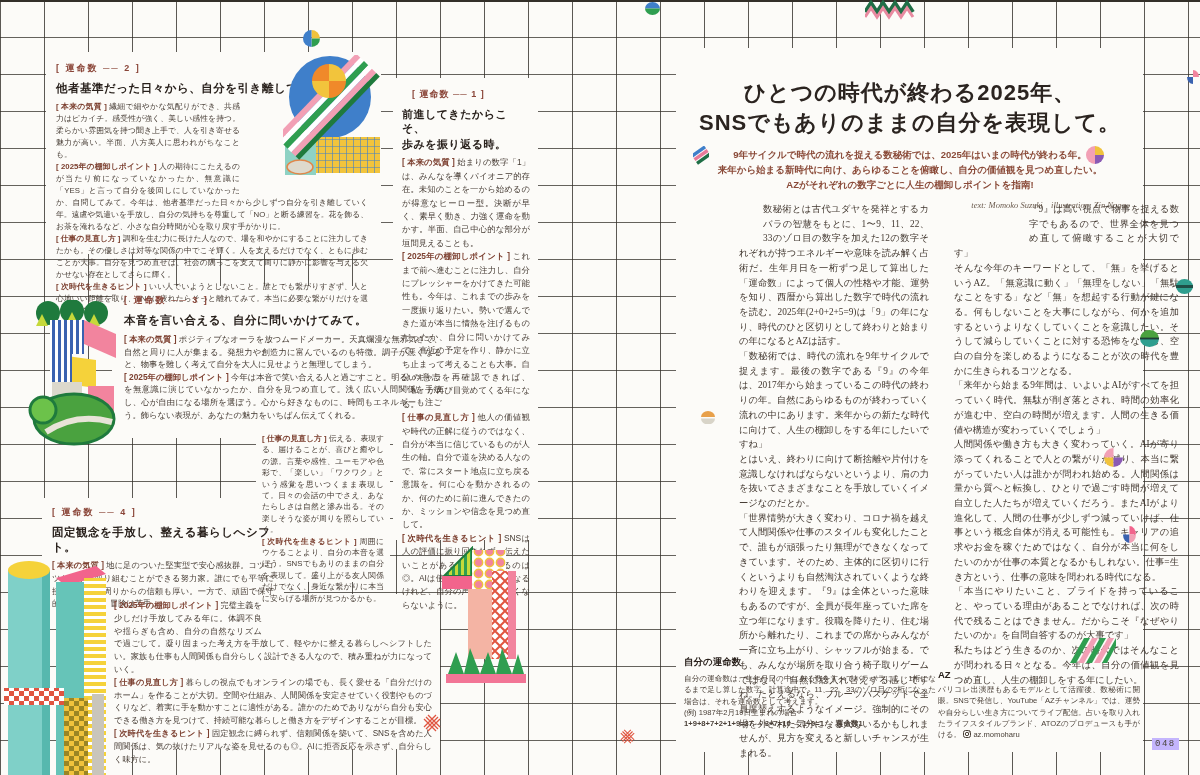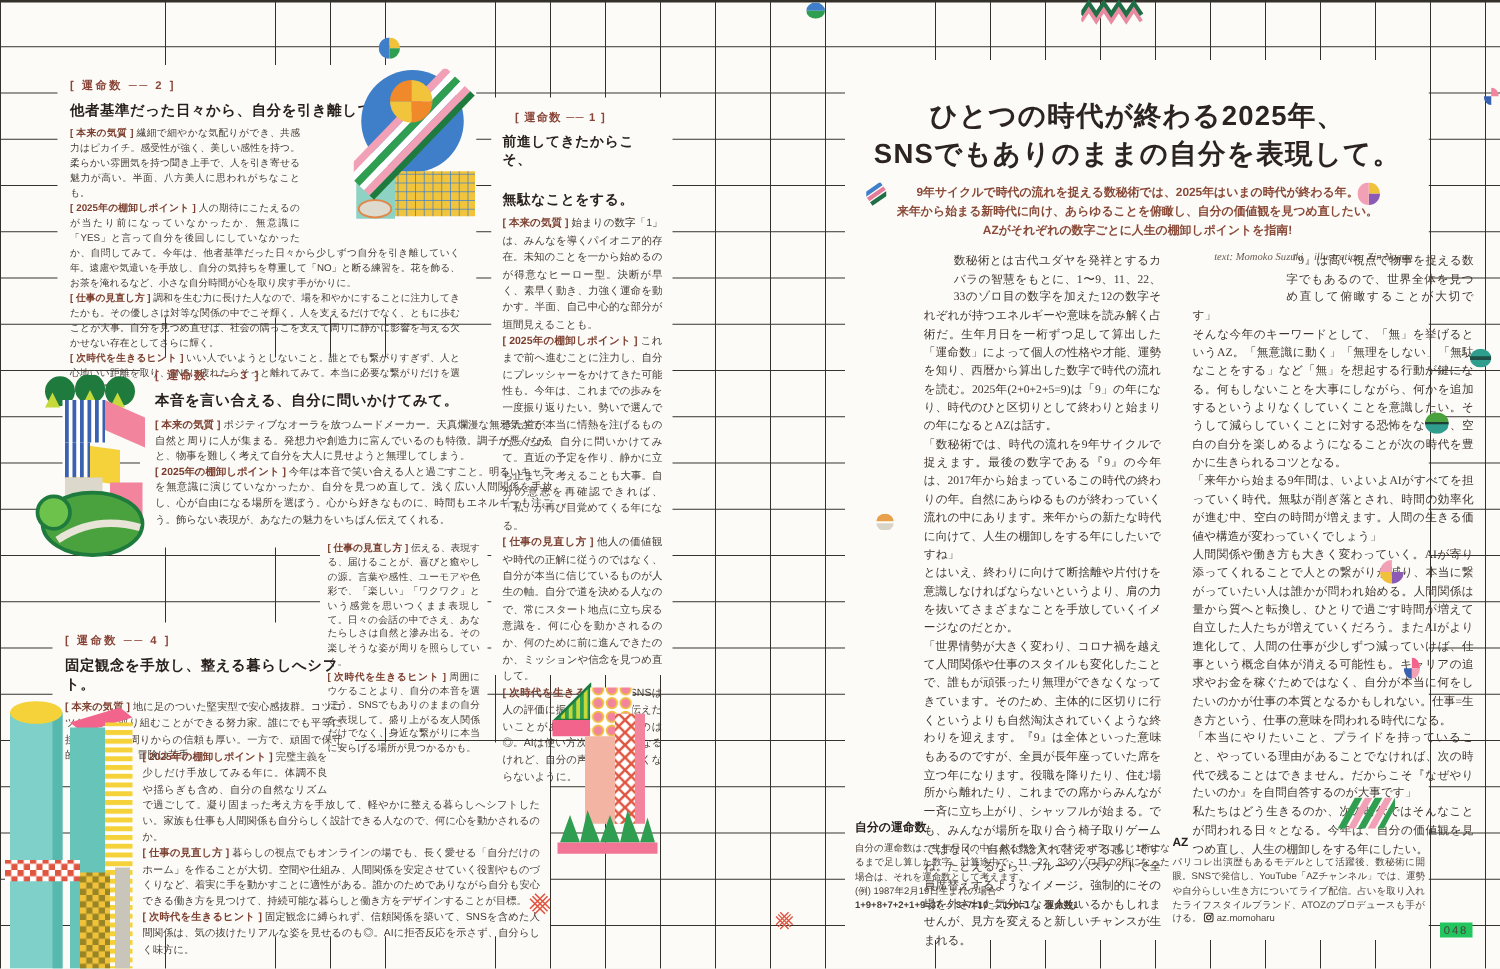--- a/index.html
+++ b/index.html
@@ -24,21 +24,21 @@
   .title{font-size:22px;line-height:30px;font-weight:bold;color:#2b2420;text-align:center;letter-spacing:1px;}
   .subtitle{font-size:9.5px;line-height:15px;font-weight:bold;color:#8a4a38;text-align:center;margin-top:9px;}
   .credit{font-size:8.5px;color:#6b5b4e;text-align:right;margin-top:8px;
           font-family:"Liberation Serif",serif;font-style:italic;}
   .bodycol{position:absolute;z-index:2;font-family:"Liberation Serif","DejaVu Serif",serif;
            font-size:9.3px;line-height:14.7px;text-align:justify;color:#40362e;margin-left:36px;}
   .bodycol p{margin:0;}
   .ind{float:left;}
   .note-h{font-size:9.5px;font-weight:bold;color:#29211c;margin:0 0 4px 0;}
   .note-b{font-size:7.6px;line-height:11.3px;text-align:justify;margin:0;color:#4a4038;}
-  .pagenum{position:absolute;z-index:3;font-size:9px;letter-spacing:1.5px;color:#4a443c;background:#22c55e;padding:1px 3px;}
+  .pagenum{position:absolute;z-index:3;font-size:9px;letter-spacing:1.5px;color:#4a443c;background:#c4b5fd;padding:1px 3px;font-family:Liberation Mono, monospace;}
   .ill{position:absolute;z-index:3;}
   svg{display:block;}
 </style>
 </head>
 <body>
 
 <div class="spread">
 
   <svg class="gridbg" width="1200" height="775">
     <defs>
@@ -89,30 +89,30 @@
   <div class="blk" style="left:52px;top:506px;width:222px;">
     <div class="seclabel">[ 運命数 ── 4 ]</div>
     <div class="secheading">固定観念を手放し、整える暮らしへシフト。</div>
     <div class="s4body">
       <p class="para"><span class="plabel">[ 本来の気質 ]</span> <span>地に足のついた堅実型で安心感抜群。コツコツと物事に取り組むことができる努力家。誰にでも平等に接するため、周りからの信頼も厚い。一方で、頑固で保守的な面があり、冒険は苦手。</span></p>
     </div>
   </div>
   <div class="blk" style="left:114px;top:600px;width:318px;">
     <div class="s4body">
       <div class="s4float"></div>
-      <p class="para"><span class="plabel">[ 2025年の棚卸しポイント ]</span> <span>完璧主義を少しだけ手放してみる年に。体調不良や揺らぎも含め、自分の自然なリズムで過ごして。凝り固まった考え方を手放して、軽やかに整える暮らしへシフトしたい。家族も仕事も人間関係も自分らしく設計できる人なので、何に心を動かされるのか。</span></p>
+      <p class="para"><span class="plabel">[ 2025年の棚卸しポイント ]</span> <span>完璧主義を少しだけ手放してみる年に。体調不良や揺らぎも含め、自分の自然なリズムで過ごして。凝り固まった考え方を手放して、軽やかに整える暮らしへシフトしたい。家族も仕事も人間関係も自分らしく設計できる人なので、積み重ねが力になっていく。</span></p>
       <p class="para"><span class="plabel">[ 仕事の見直し方 ]</span> <span>暮らしの視点でもオンラインの場でも、長く愛せる「自分だけのホーム」を作ることが大切。空間や仕組み、人間関係を安定させていく役割やものづくりなど、着実に手を動かすことに適性がある。誰かのためでありながら自分も安心できる働き方を見つけて、持続可能な暮らしと働き方をデザインすることが目標。</span></p>
       <p class="para"><span class="plabel">[ 次時代を生きるヒント ]</span> <span>固定観念に縛られず、信頼関係を築いて、SNSを含めた人間関係は、気の抜けたリアルな姿を見せるのも◎。AIに拒否反応を示さず、自分らしく味方に。</span></p>
     </div>
   </div>
 
   <div class="blk s1col" style="left:402px;top:88px;width:128px;">
     <div class="seclabel" style="letter-spacing:1px;padding-left:10px;">[ 運命数 ── 1 ]</div>
-    <div class="secheading" style="margin-bottom:18px;">前進してきたからこそ、</div>
-    <div class="secheading" style="margin-top:0;">無駄なことをする。</div>
+    <div class="secheading" style="margin-bottom:2px;">前進してきたからこそ、</div>
+    <div class="secheading" style="margin-top:0;">歩みを振り返る時。</div>
     <p class="para"><span class="plabel">[ 本来の気質 ]</span> <span>始まりの数字「1」は、みんなを導くパイオニア的存在。未知のことを一から始めるのが得意なヒーロー型。決断が早く、素早く動き、力強く運命を動かす。半面、自己中心的な部分が垣間見えることも。</span></p>
     <p class="para"><span class="plabel">[ 2025年の棚卸しポイント ]</span> <span>これまで前へ進むことに注力し、自分にプレッシャーをかけてきた可能性も。今年は、これまでの歩みを一度振り返りたい。勢いで選んできた道が本当に情熱を注げるものだったか、自分に問いかけてみて。直近の予定を作り、静かに立ち止まって考えることも大事。自分の意志を再確認できれば、「私」が再び目覚めてくる年になる。</span></p>
     <p class="para"><span class="plabel">[ 仕事の見直し方 ]</span> <span>他人の価値観や時代の正解に従うのではなく、自分が本当に信じているものが人生の軸。自分で道を決める人なので、常にスタート地点に立ち戻る意識を。何に心を動かされるのか、何のために前に進んできたのか、ミッションや信念を見つめ直して。</span></p>
     <p class="para"><span class="plabel">[ 次時代を生きるヒント ]</span> <span>SNSは人の評価に振り回されず、伝えたいことがあるから発信するのは◎。AIは使い方次第で味方になるけれど、自分の声が聞こえなくならないように。</span></p>
   </div>
 
   <div class="blk" style="left:690px;top:78px;width:440px;">
     <div class="title">ひとつの時代が終わる2025年、</div>
     <div class="title">SNSでもありのままの自分を表現して。</div>
     <div class="subtitle">

